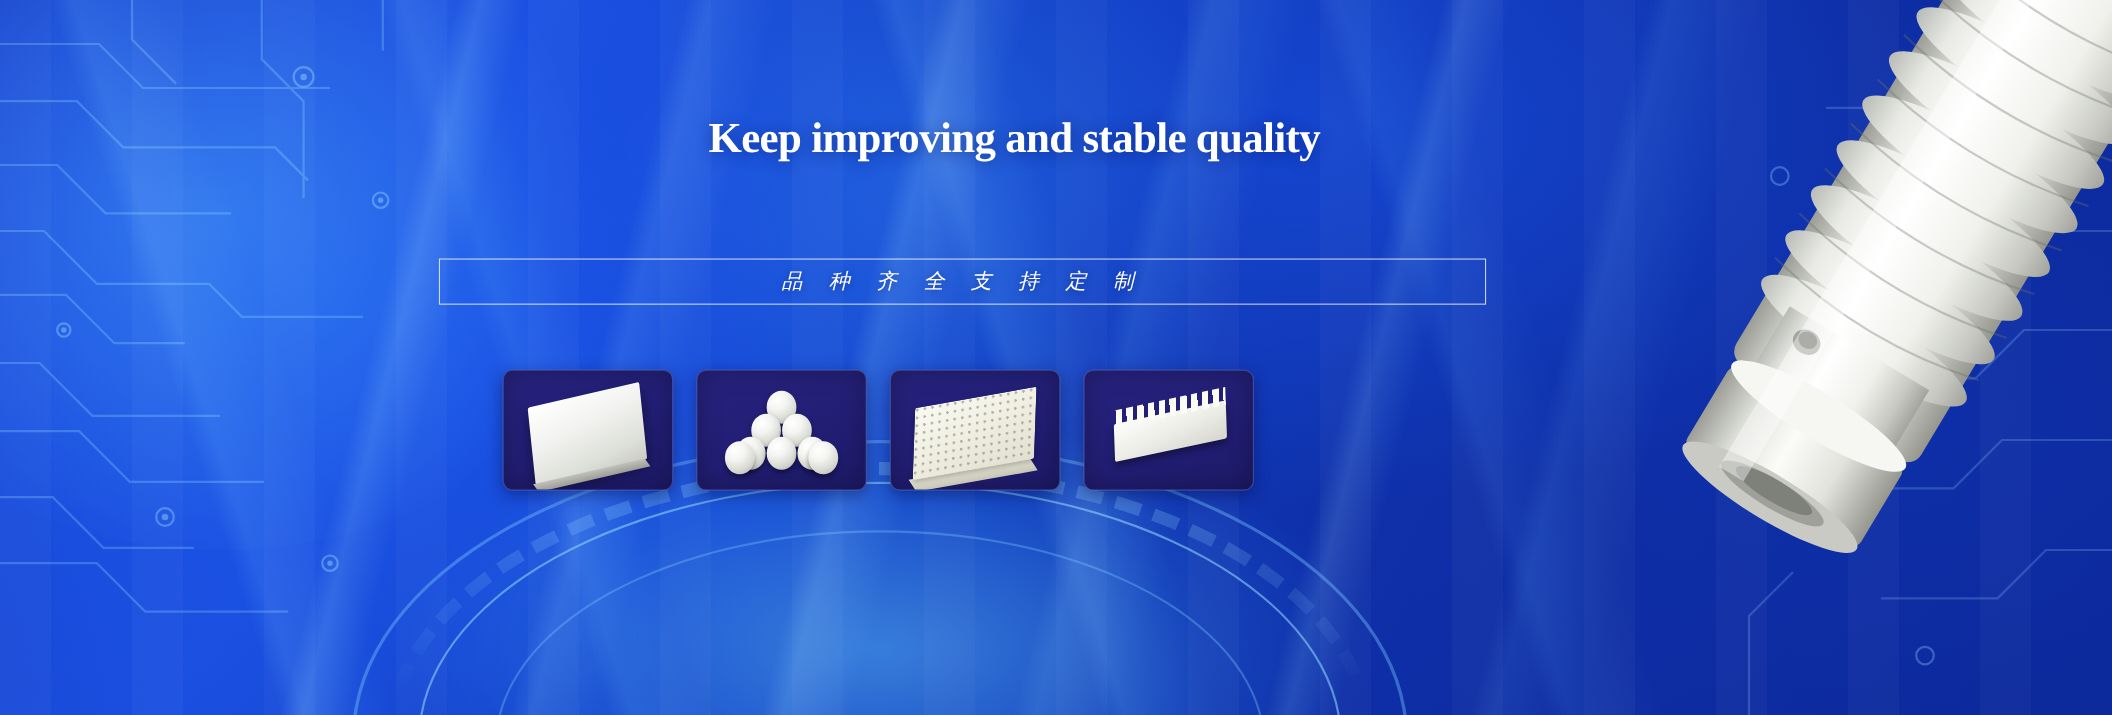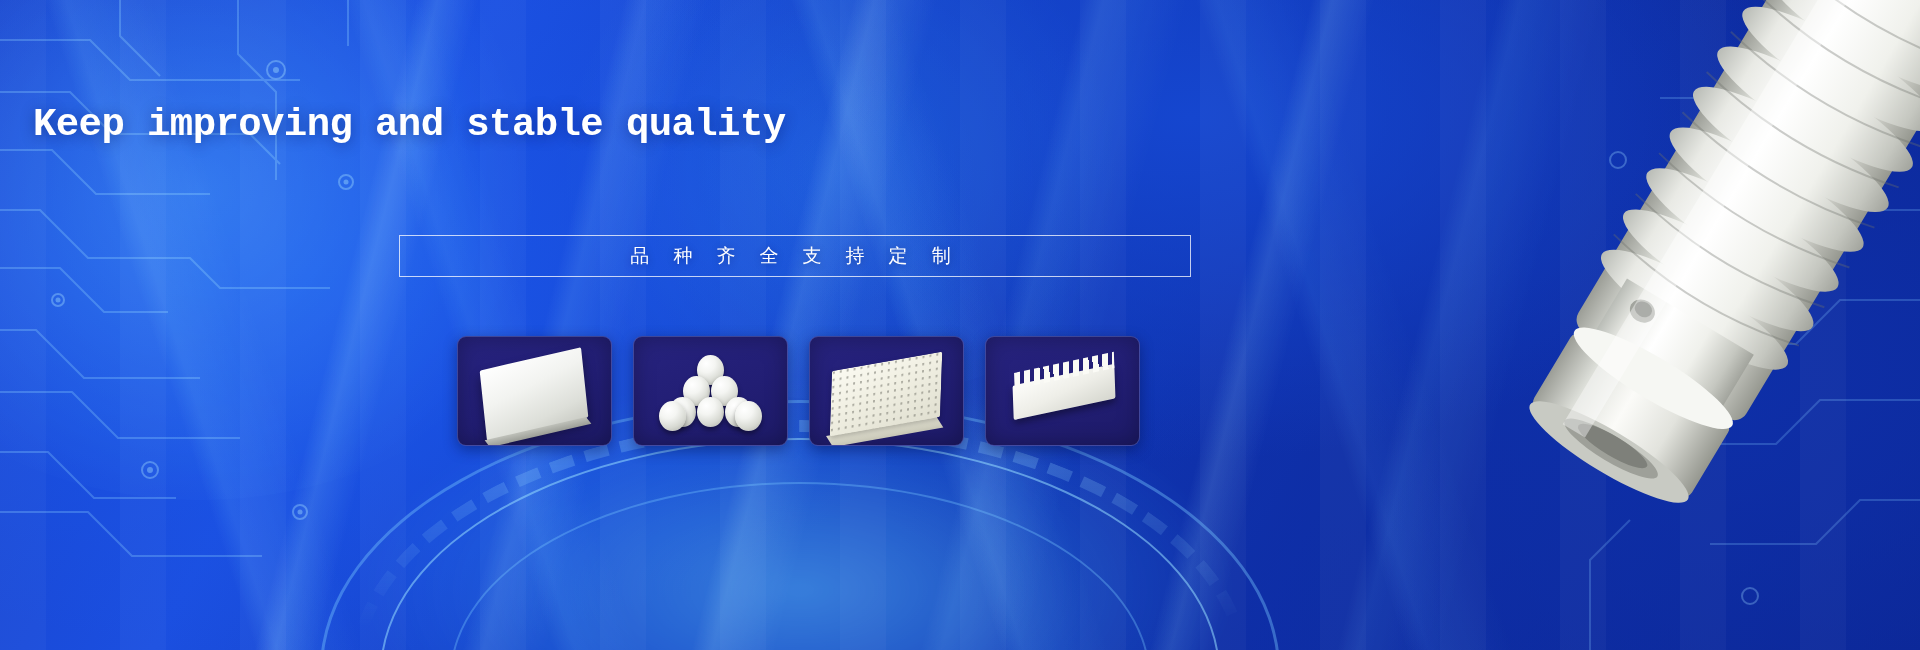--- a/index.html
+++ b/index.html
@@ -42,37 +42,37 @@
     mix-blend-mode:screen;opacity:.7;
   }
   .glowspot{
     position:absolute;border-radius:50%;pointer-events:none;mix-blend-mode:screen;
   }
 
   
   .content{position:absolute;left:0;top:0;width:1200px;height:650px;}
 
   .eyebrow{
-    position:absolute;left:0;right:0;top:103px;text-align:left;
+    position:absolute;left:0;right:0;top:103px;text-align:right;
     color:#ffffff;font-size:39px;font-weight:bold;letter-spacing:-0.6px;
-    font-family:Liberation Mono, monospace;
-    text-shadow:0 2px 14px rgba(0,20,90,.45);white-space:nowrap;margin-left:33px;
+    font-family:Liberation Serif, serif;
+    text-shadow:0 2px 14px rgba(0,20,90,.45);white-space:nowrap;
   }
   .headline{
     position:absolute;left:0;right:0;top:146px;text-align:center;
     color:#ffffff;font-size:66px;font-weight:bold;letter-spacing:6px;
     white-space:nowrap;text-shadow:0 3px 18px rgba(0,20,90,.50);
     font-family:"DejaVu Sans","Liberation Sans",sans-serif;
   }
   .headline .gap{display:inline-block;width:56px;}
 
   .subbox{
-    position:absolute;left:399px;top:235px;width:792px;height:42px;
+    position:absolute;left:399px;top:235px;width:952px;height:42px;
     border:1px solid rgba(255,255,255,.75);
-    display:flex;align-items:center;justify-content:center;
+    display:flex;align-items:center;justify-content:center;font-style:italic;
   }
   .subbox span{
     color:#ffffff;font-size:19px;letter-spacing:9px;white-space:nowrap;
     font-family:"DejaVu Sans","Liberation Sans",sans-serif;
     text-shadow:0 1px 7px rgba(0,20,90,.40);
   }
 
   
   .cards{position:absolute;left:457px;top:336px;display:flex;gap:21px;}
   .card{

